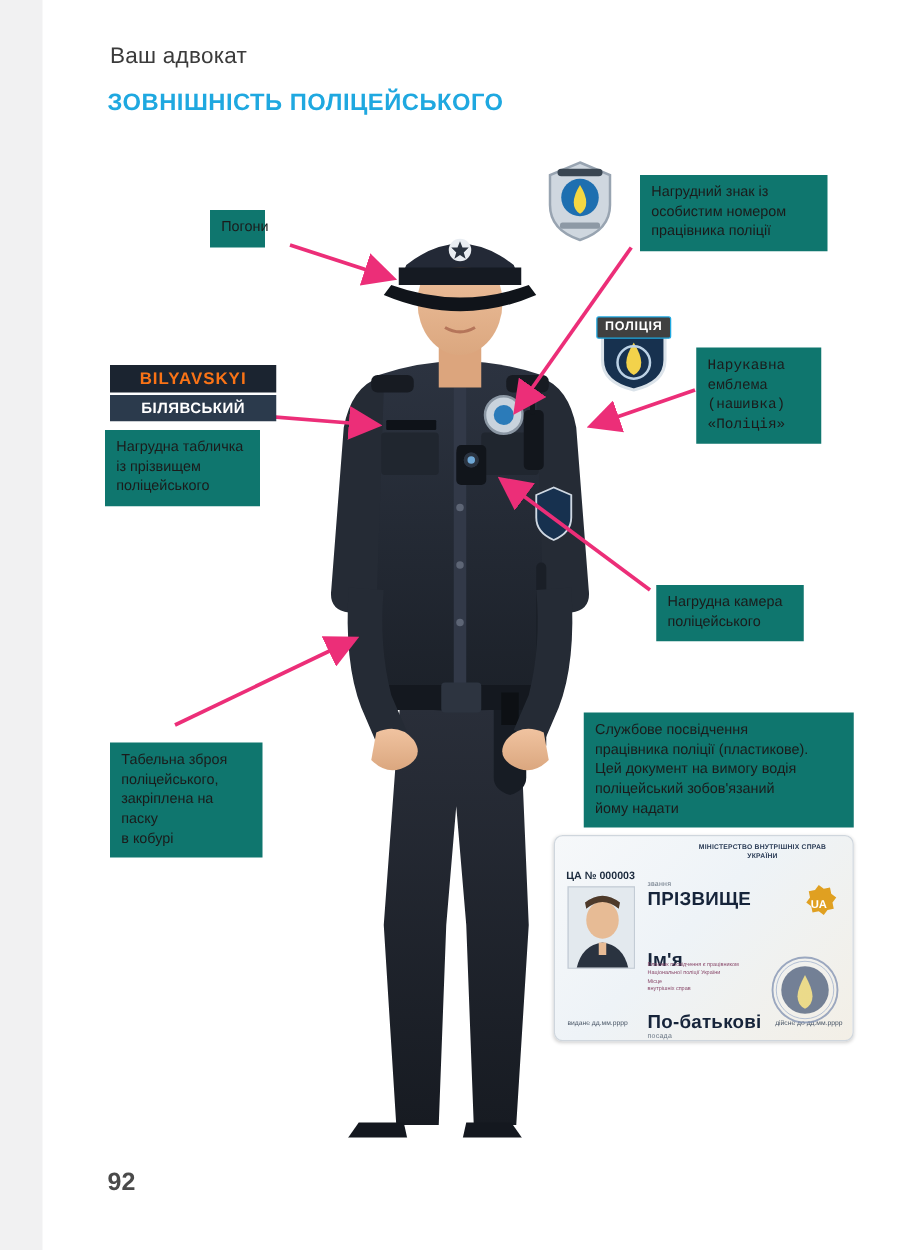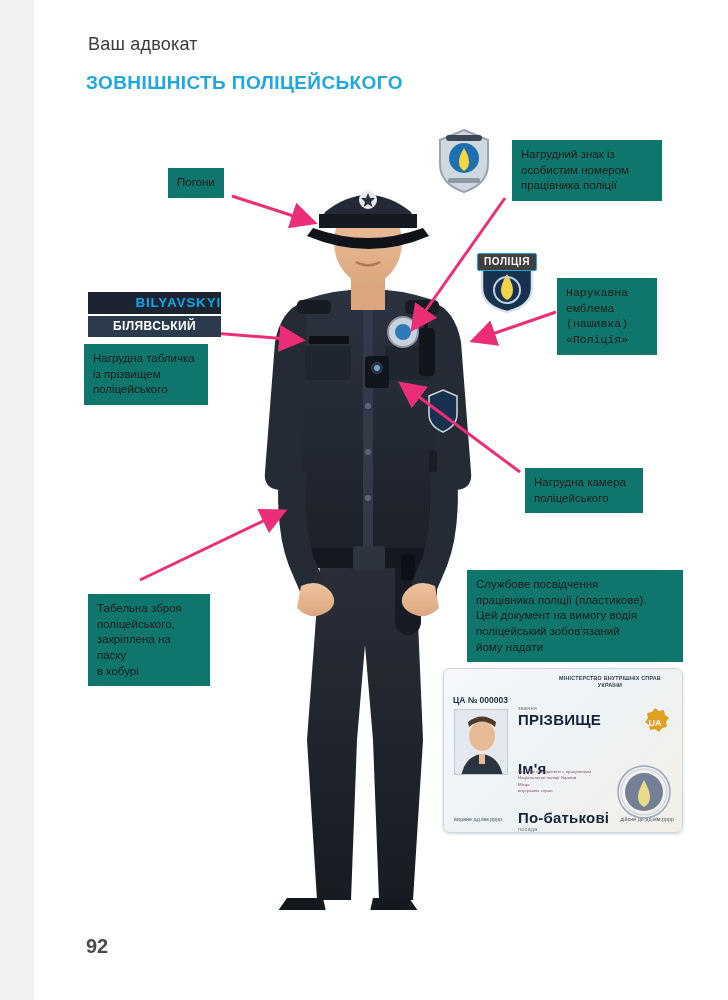--- a/index.html
+++ b/index.html
@@ -51,23 +51,23 @@
 
   
   .officer { position: absolute; left: 243px; top: 150px; width: 250px; height: 760px; }
 
   
   .nametag {
     position: absolute; left: 88px; top: 292px;
     width: 133px;
   }
   .nametag .lat {
-    background: #1b2430; color: #0ea5e9;
+    background: #1b2430; color: #f97316;
     font-size: 13.5px; font-weight: bold; letter-spacing: .8px;
-    text-align: right; padding: 3px 0 4px;
+    text-align: center; padding: 3px 0 4px;
   }
   .nametag .cyr {
     background: #2b3a4c; color: #ffffff;
     font-size: 12px; font-weight: bold; letter-spacing: .4px;
     text-align: center; padding: 3px 0 4px; margin-top: 2px;
   }
 
   
   .badge-ic {
     position: absolute; left: 436px; top: 128px;
@@ -234,21 +234,21 @@
 
     <line x1="556" y1="312" x2="475" y2="340" stroke="#ec2e78" stroke-width="3" marker-end="url(#ah)"></line>
 
     <line x1="200" y1="332" x2="300" y2="340" stroke="#ec2e78" stroke-width="3" marker-end="url(#ah)"></line>
 
     <line x1="520" y1="472" x2="403" y2="385" stroke="#ec2e78" stroke-width="3" marker-end="url(#ah)"></line>
 
     <line x1="140" y1="580" x2="282" y2="512" stroke="#ec2e78" stroke-width="3" marker-end="url(#ah)"></line>
   </svg>
 
-  <div class="callout" style="left:168px; top:168px; width:56px;">Погони</div>
+  <div class="callout" style="left:168px; top:168px; width:44px;">Погони</div>
 
   <div class="callout" style="left:512px; top:140px; width:150px;">Нагрудний знак із
 особистим номером
 працівника поліції</div>
 
   <div class="callout" style="left:557px; top:278px; width:100px;font-family:Liberation Mono, monospace;">Нарукавна
 емблема
 (нашивка)
 «Поліція»</div>
 

